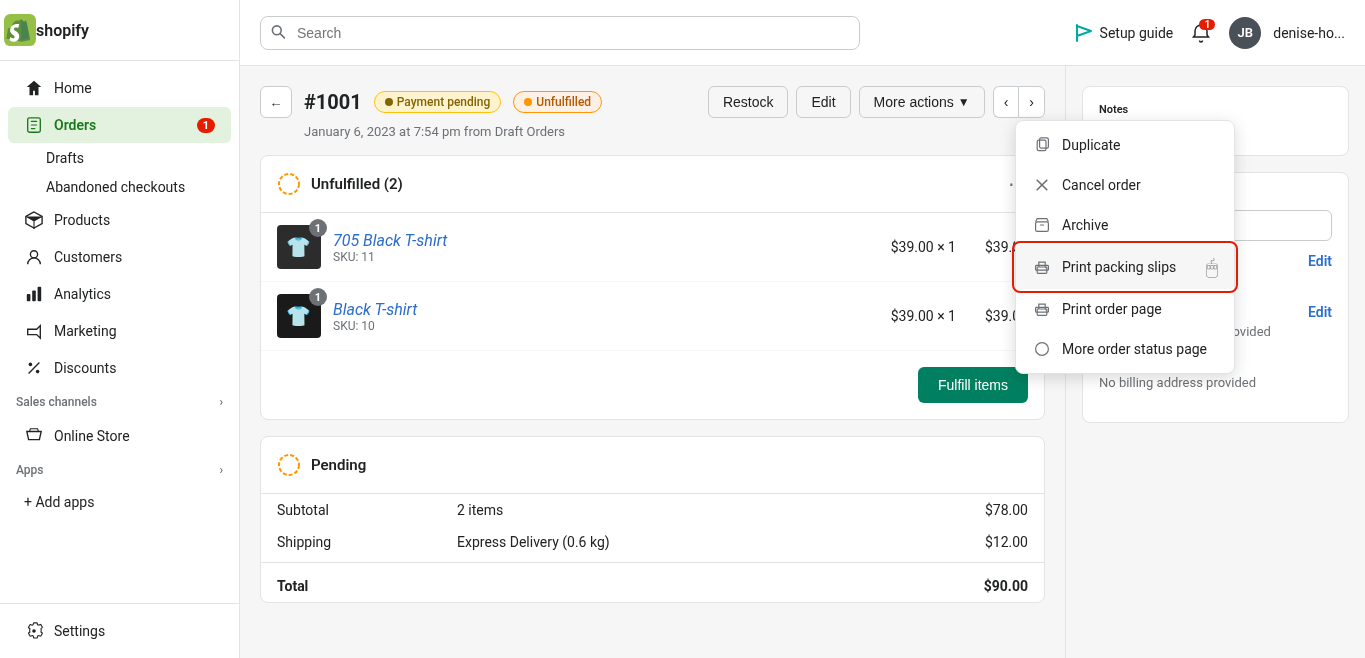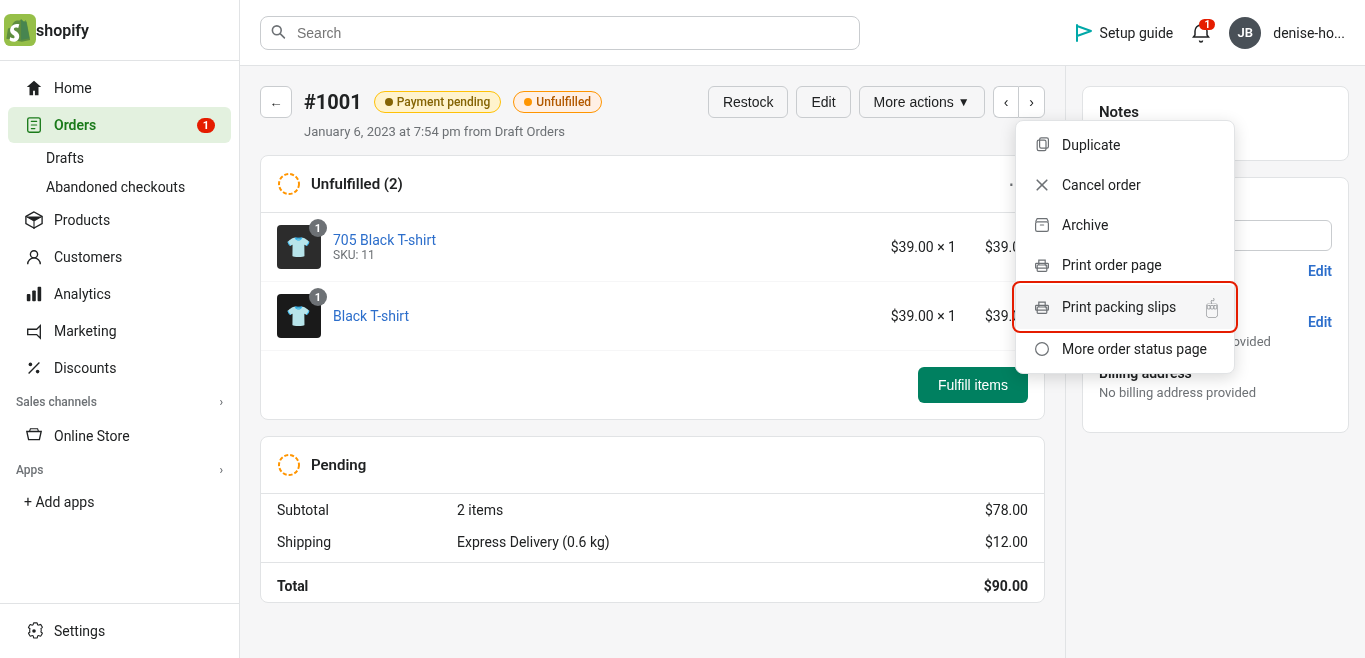--- a/index.html
+++ b/index.html
@@ -54,41 +54,41 @@
 
     
     .card { background: #fff; border: 1px solid #e1e3e5; border-radius: 8px; margin-bottom: 16px; overflow: visible; }
     .card-header { display: flex; align-items: center; gap: 10px; padding: 16px; border-bottom: 1px solid #e1e3e5; }
     .card-title { font-size: 15px; font-weight: 600; }
     .card-menu { margin-left: auto; cursor: pointer; color: #6d7175; font-size: 20px; }
     .order-item { display: flex; align-items: center; padding: 12px 16px; border-bottom: 1px solid #f6f6f7; gap: 12px; }
     .item-img { width: 44px; height: 44px; background: #2c2c2c; border-radius: 4px; display: flex; align-items: center; justify-content: center; position: relative; flex-shrink: 0; }
     .item-qty-badge { position: absolute; top: -6px; right: -6px; background: #6d7175; color: #fff; font-size: 11px; font-weight: 700; border-radius: 50%; width: 18px; height: 18px; display: flex; align-items: center; justify-content: center; }
     .item-details { flex: 1; }
-    .item-name { color: #2c6ecb; font-size: 14px; cursor: pointer; }
+    .item-name { color: #2c6ecb; font-size: 16px; cursor: pointer; font-style: italic; }
     .item-sku { color: #6d7175; font-size: 12px; }
     .item-price { color: #202223; font-size: 14px; margin-left: auto; }
     .item-total { color: #202223; font-size: 14px; min-width: 60px; text-align: right; }
     .card-footer { padding: 16px; display: flex; justify-content: flex-end; }
     .btn-primary { background: #008060; color: #fff; border: none; border-radius: 6px; padding: 10px 20px; font-size: 14px; font-weight: 500; cursor: pointer; }
 
     
     .pending-card { background: #fff; border: 1px solid #e1e3e5; border-radius: 8px; margin-bottom: 16px; }
     .pending-header { display: flex; align-items: center; gap: 10px; padding: 16px; border-bottom: 1px solid #e1e3e5; }
     .pending-title { font-size: 15px; font-weight: 600; }
     .pending-row { display: flex; padding: 8px 16px; font-size: 14px; }
     .pending-label { width: 180px; color: #202223; }
     .pending-value { flex: 1; color: #202223; }
     .pending-amount { margin-left: auto; color: #202223; }
     .pending-total { font-weight: 700; }
 
     
     .right-sidebar { width: 300px; overflow-y: auto; padding: 20px 16px; border-left: 1px solid #e1e3e5; background: #f6f6f7; flex-shrink: 0; }
     .rs-card { background: #fff; border: 1px solid #e1e3e5; border-radius: 8px; margin-bottom: 16px; padding: 16px; }
-    .rs-title { font-size: 15px; font-weight: 600; margin-bottom: 8px; }
+    .rs-title { font-size: 11px; font-weight: 600; margin-bottom: 8px; }
     .rs-subtitle { color: #6d7175; font-size: 13px; }
     .rs-section { margin-bottom: 16px; }
     .rs-section-title { font-size: 14px; font-weight: 600; color: #202223; margin-bottom: 4px; display: flex; justify-content: space-between; }
     .rs-link { color: #2c6ecb; font-size: 14px; cursor: pointer; }
     .rs-text { color: #6d7175; font-size: 13px; }
     .search-input-wrap { position: relative; margin-bottom: 12px; }
     .search-input-wrap input { width: 100%; padding: 7px 12px 7px 32px; border: 1px solid #c9cccf; border-radius: 6px; font-size: 13px; }
     .search-input-wrap .si { position: absolute; left: 8px; top: 50%; transform: translateY(-50%); color: #6d7175; font-size: 14px; }
 
     
@@ -316,20 +316,21 @@
           <div class="item-total">$39.00</div>
         </div>
 
         <div class="order-item">
           <div class="item-img" style="background:#1a1a1a;">
             <span class="tshirt">👕</span>
             <span class="item-qty-badge">1</span>
           </div>
           <div class="item-details">
             <div class="item-name">Black T-shirt</div>
+            <div class="item-sku">SKU: 10</div>
           </div>
           <div class="item-price">$39.00 × 1</div>
           <div class="item-total">$39.00</div>
         </div>
         <div class="card-footer">
           <button class="btn-primary">Fulfill items</button>
         </div>
       </div>
 
       <div class="pending-card">
@@ -417,42 +418,42 @@
   <div class="dropdown-item">
     <span class="dropdown-icon">
       <svg width="16" height="16" viewBox="0 0 20 20" fill="currentColor">
           <rect x="2" y="6" width="16" height="12" rx="2" fill="none" stroke="currentColor" stroke-width="1.5"></rect>
           <path d="M2 6l2-4h12l2 4" fill="none" stroke="currentColor" stroke-width="1.5"></path>
           <line x1="8" y1="10" x2="12" y2="10" stroke="currentColor" stroke-width="1.5" stroke-linecap="round"></line>
         </svg>
     </span>
     <span>Archive</span>
   </div>
-  <div class="dropdown-item">
+  <div class="dropdown-item highlighted highlight-border" style="background:#f6f6f7;">
     <span class="dropdown-icon">
       <svg width="16" height="16" viewBox="0 0 20 20" fill="currentColor">
           <rect x="4" y="10" width="12" height="8" rx="1" fill="none" stroke="currentColor" stroke-width="1.5"></rect>
           <path d="M6 10V4h8v6" fill="none" stroke="currentColor" stroke-width="1.5"></path>
           <rect x="2" y="8" width="16" height="6" rx="1" fill="none" stroke="currentColor" stroke-width="1.5"></rect>
           <circle cx="15" cy="11" r="1" fill="currentColor"></circle>
         </svg>
     </span>
-    <span>Print order page</span>
-  </div>
-  <div class="dropdown-item highlighted highlight-border" style="background:#f6f6f7;">
+    <span>Print packing slips</span>
+    <span style="margin-left:auto; font-size:20px; color:#6d7175;">🖱</span>
+  </div>
+  <div class="dropdown-item">
     <span class="dropdown-icon">
       <svg width="16" height="16" viewBox="0 0 20 20" fill="currentColor">
           <rect x="4" y="10" width="12" height="8" rx="1" fill="none" stroke="currentColor" stroke-width="1.5"></rect>
           <path d="M6 10V4h8v6" fill="none" stroke="currentColor" stroke-width="1.5"></path>
           <rect x="2" y="8" width="16" height="6" rx="1" fill="none" stroke="currentColor" stroke-width="1.5"></rect>
           <circle cx="15" cy="11" r="1" fill="currentColor"></circle>
         </svg>
     </span>
-    <span>Print packing slips</span>
-    <span style="margin-left:auto; font-size:20px; color:#6d7175;">🖱</span>
+    <span>Print order page</span>
   </div>
   <div class="dropdown-item">
     <span class="dropdown-icon">
       <svg width="16" height="16" viewBox="0 0 20 20" fill="currentColor">
           <circle cx="10" cy="10" r="8" fill="none" stroke="currentColor" stroke-width="1.5"></circle>
         </svg>
     </span>
     <span>More order status page</span>
   </div>
 </div>

